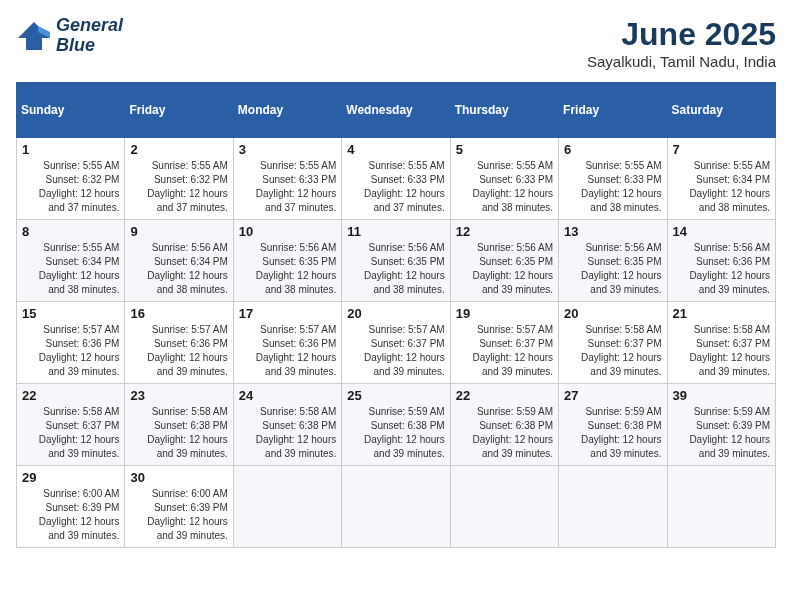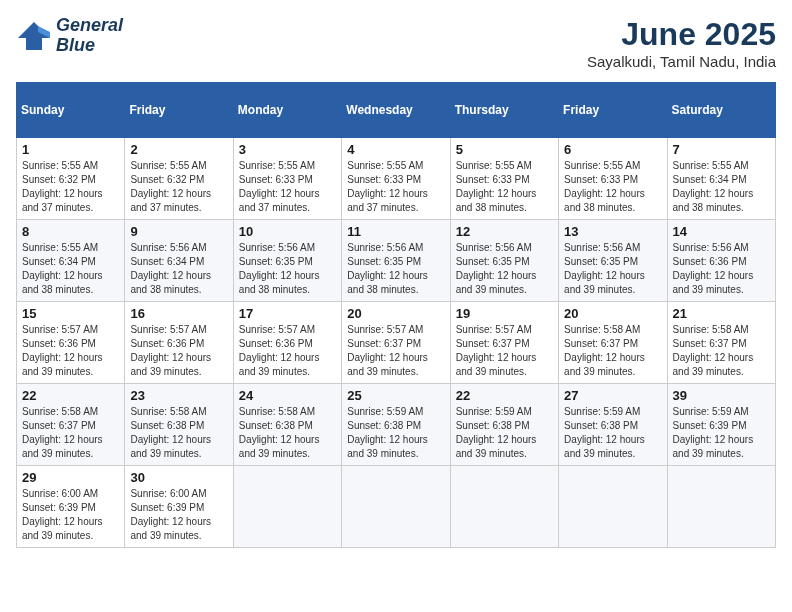--- a/index.html
+++ b/index.html
@@ -72,20 +72,21 @@
       font-size: 13px;
       font-weight: bold;
       color: #1a1a1a;
       display: block;
       margin-bottom: 2px;
     }
     .day-info {
       color: #333;
       font-size: 10px;
       line-height: 1.4;
+      text-align: right;
     }
     .empty-cell {
       background: #f5f7fa !important;
     }
   </style>
 </head>
 <body>
 
 <div class="header-area">
   <div class="logo">

